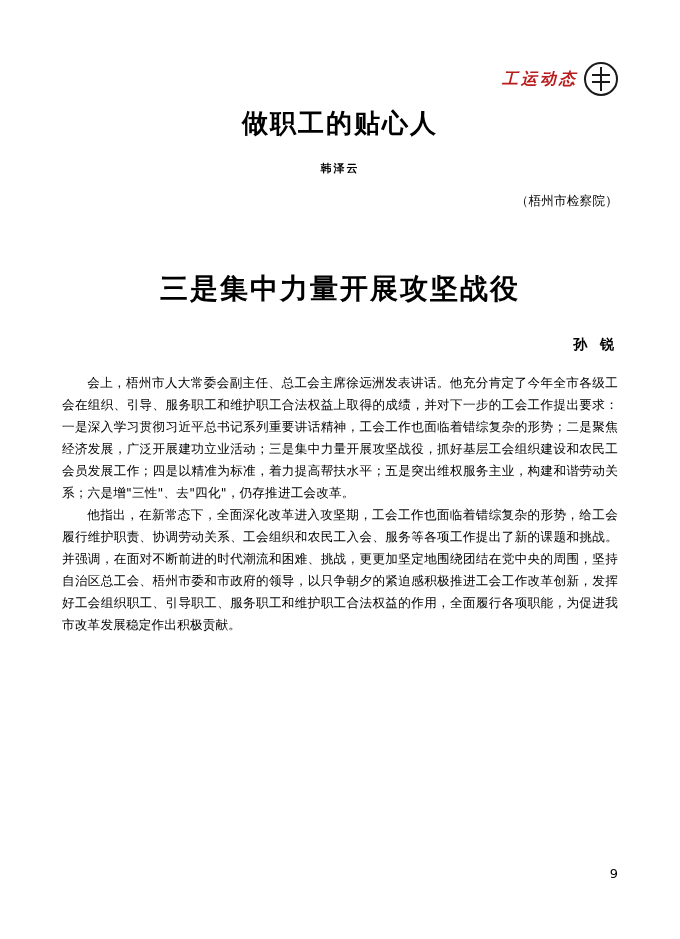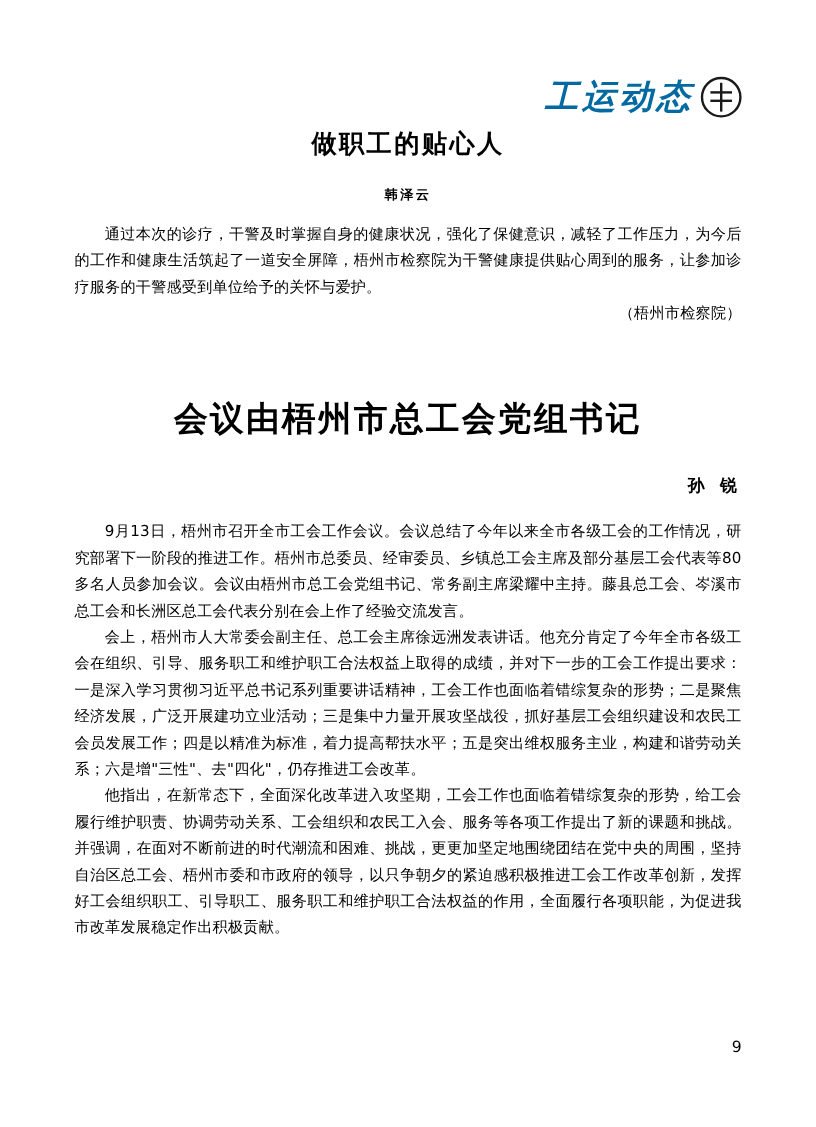--- a/index.html
+++ b/index.html
@@ -28,23 +28,23 @@
     position: absolute;
     top: 62px;
     right: 62px;
     display: flex;
     align-items: center;
     gap: 6px;
   }
   .masthead-text {
     font-family: "DejaVu Serif", serif;
     font-weight: bold;
-    font-size: 28px;
+    font-size: 16px;
     letter-spacing: 3px;
-    color: #0369a1;
+    color: #b91c1c;
     font-style: italic;
     margin-left: 28px;
   }
   .masthead-logo {
     width: 34px;
     height: 34px;
     border: 2px solid #1a1a1a;
     border-radius: 50%;
     position: relative;
     box-sizing: border-box;
@@ -73,21 +73,21 @@
   
   .article {
     position: relative;
   }
   .article-1 { padding-top: 108px; }
   .article-2 { padding-top: 60px; }
 
   h1.title-1 {
     font-family: "DejaVu Sans", sans-serif;
     font-weight: bold;
-    font-size: 21px;
+    font-size: 26px;
     letter-spacing: 2px;
     text-align: center;
     margin: 0 0 22px 0;
     line-height: 1.2;
   }
   .subtitle {
     font-family: "DejaVu Sans", sans-serif;
     font-weight: bold;
     font-size: 13.5px;
     text-align: center;
@@ -153,28 +153,26 @@
 <div class="page">
 
   <div class="masthead">
     <span class="masthead-text">工运动态</span>
     <span class="masthead-logo"></span>
   </div>
 
   <div class="article article-1">
     <h1 class="title-1">做职工的贴心人</h1>
     <div class="byline">韩泽云</div>
-    <p class="body">通过本次的诊疗，干警及时掌握自身的健康状况，强化了保健意识，减轻了工作压力，为今后的工作和健康生活筑起了一道安全屏障，梧州市检察院为干警健康提供贴心周到的服务，让参加诊疗服务的干警感受到单位给予的关怀与爱护。</p>
     <p class="signature">（梧州市检察院）</p>
   </div>
 
   <div class="article article-2">
-    <h1 class="title-2">会议由梧州市总工会党组书记</h1>
+    <h1 class="title-2">三是集中力量开展攻坚战役</h1>
     <div class="byline-2">孙 锐</div>
-    <p class="body">9月13日，梧州市召开全市工会工作会议。会议总结了今年以来全市各级工会的工作情况，研究部署下一阶段的推进工作。梧州市总委员、经审委员、乡镇总工会主席及部分基层工会代表等80多名人员参加会议。会议由梧州市总工会党组书记、常务副主席梁耀中主持。藤县总工会、岑溪市总工会和长洲区总工会代表分别在会上作了经验交流发言。</p>
     <p class="body">会上，梧州市人大常委会副主任、总工会主席徐远洲发表讲话。他充分肯定了今年全市各级工会在组织、引导、服务职工和维护职工合法权益上取得的成绩，并对下一步的工会工作提出要求：一是深入学习贯彻习近平总书记系列重要讲话精神，工会工作也面临着错综复杂的形势；二是聚焦经济发展，广泛开展建功立业活动；三是集中力量开展攻坚战役，抓好基层工会组织建设和农民工会员发展工作；四是以精准为标准，着力提高帮扶水平；五是突出维权服务主业，构建和谐劳动关系；六是增"三性"、去"四化"，仍存推进工会改革。</p>
     <p class="body">他指出，在新常态下，全面深化改革进入攻坚期，工会工作也面临着错综复杂的形势，给工会履行维护职责、协调劳动关系、工会组织和农民工入会、服务等各项工作提出了新的课题和挑战。并强调，在面对不断前进的时代潮流和困难、挑战，更更加坚定地围绕团结在党中央的周围，坚持自治区总工会、梧州市委和市政府的领导，以只争朝夕的紧迫感积极推进工会工作改革创新，发挥好工会组织职工、引导职工、服务职工和维护职工合法权益的作用，全面履行各项职能，为促进我市改革发展稳定作出积极贡献。</p>
 
   </div>
 
   <div class="page-number">9</div>
 
 </div>
 
 </body></html>

